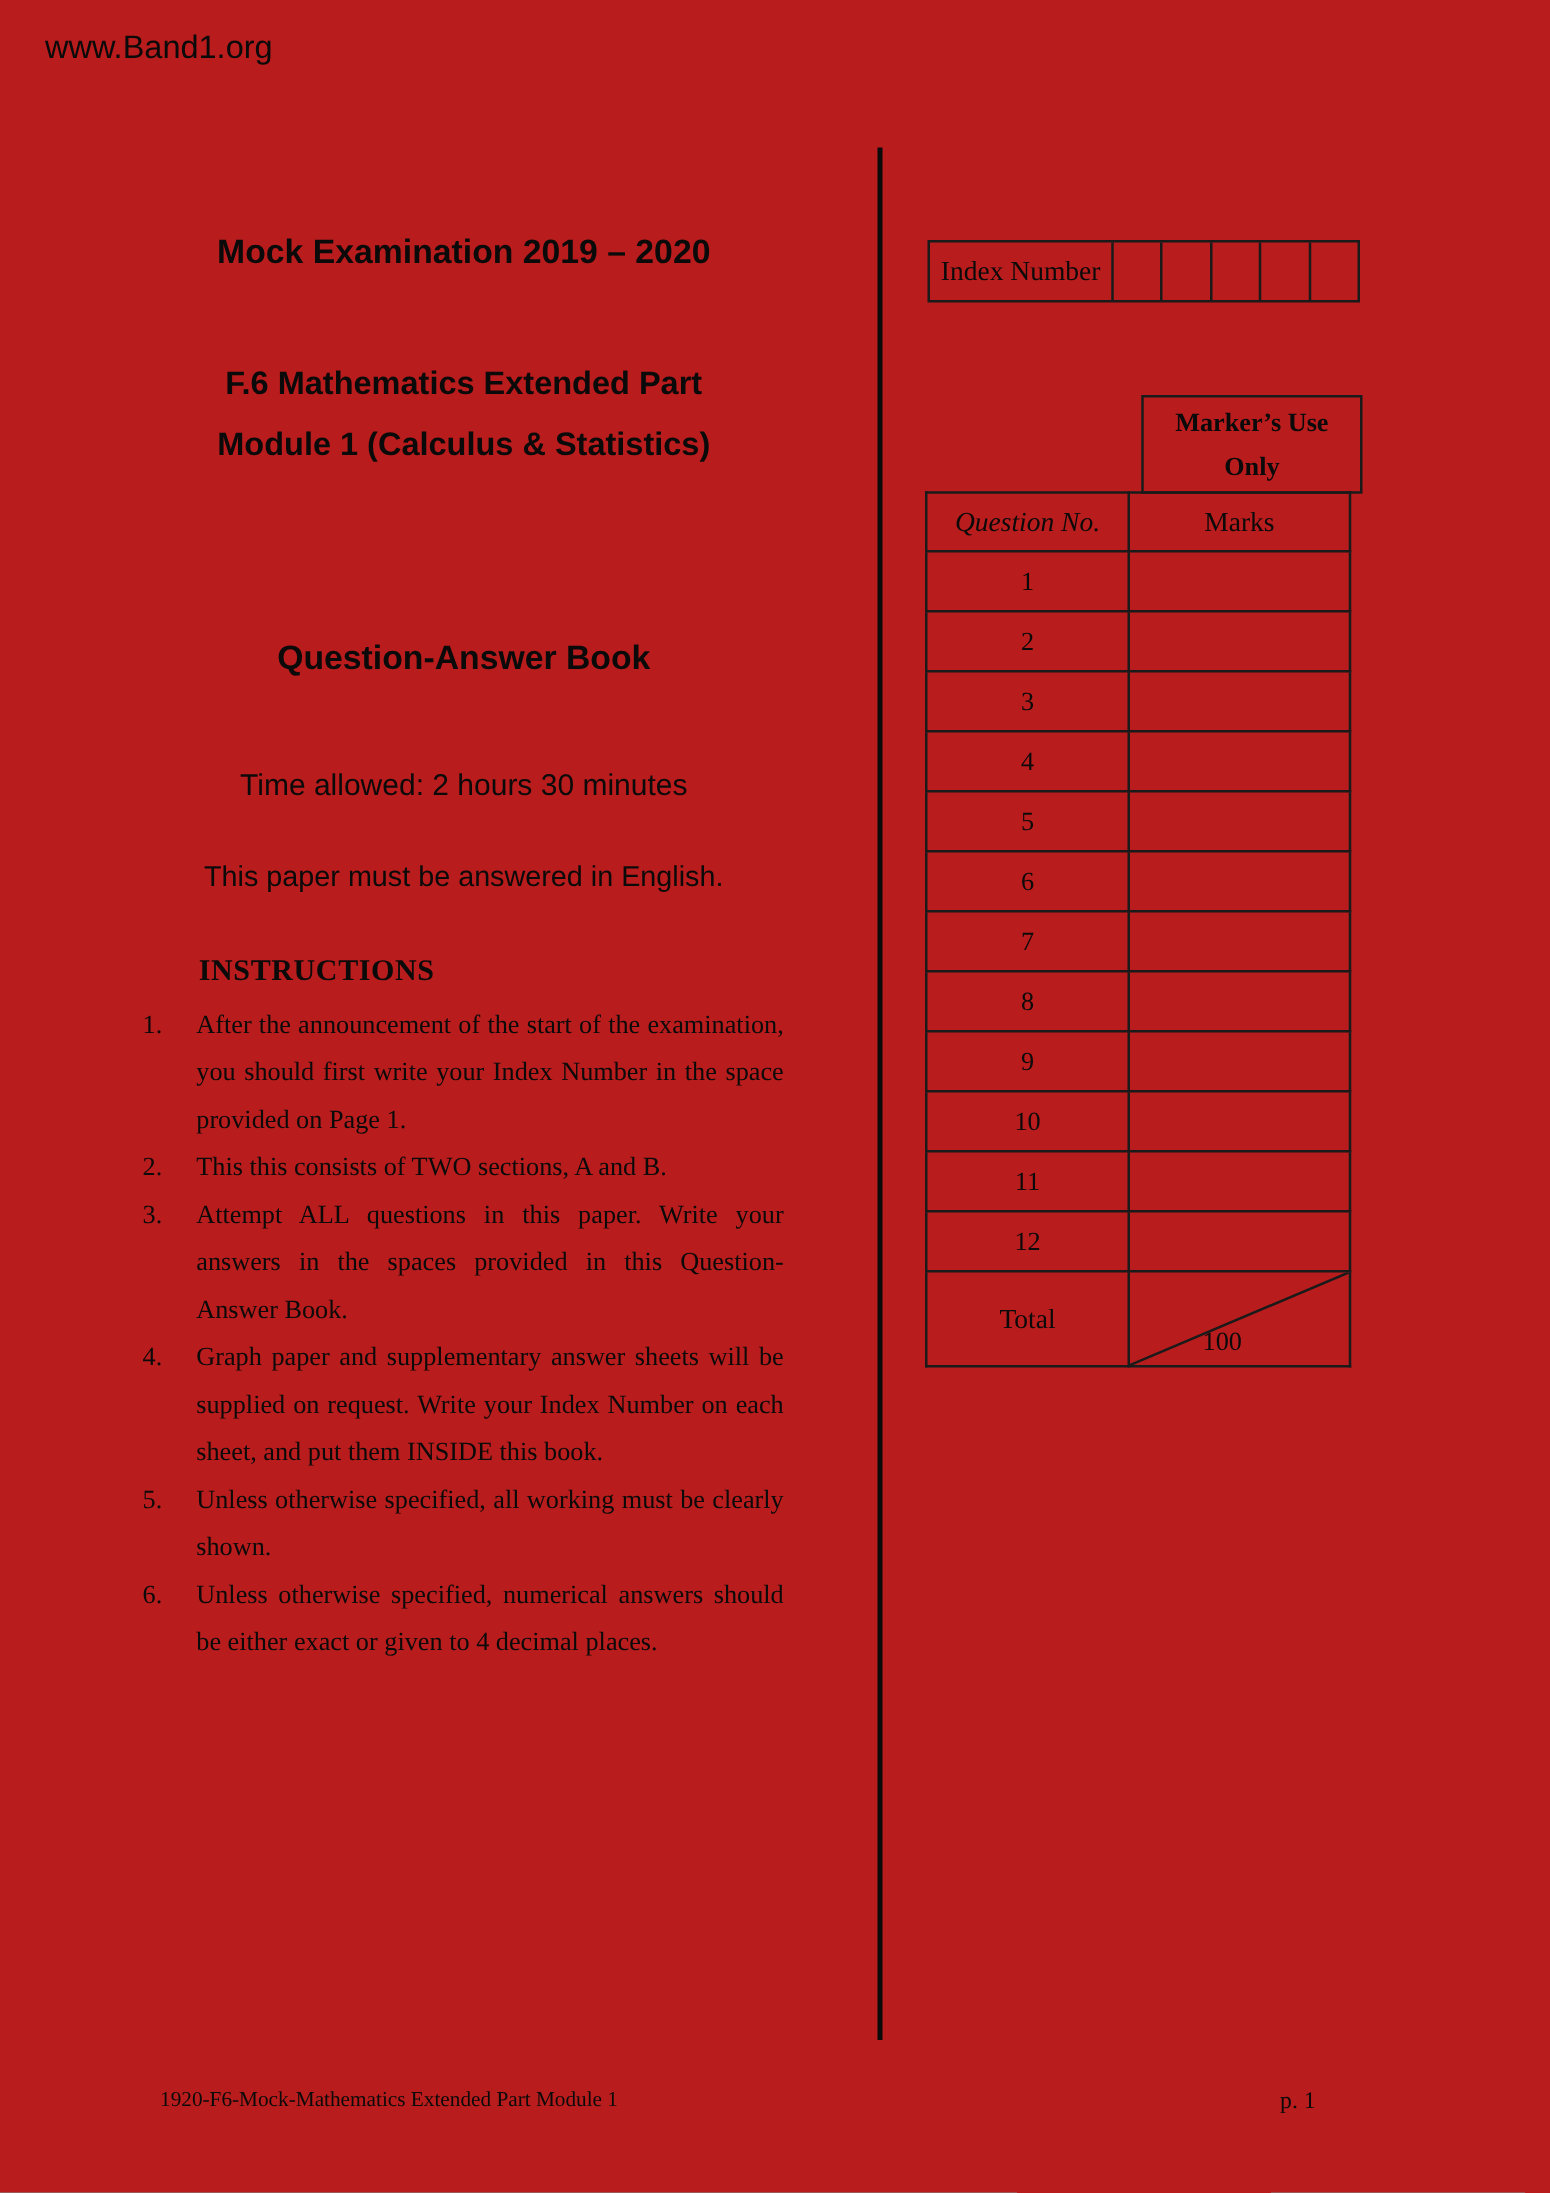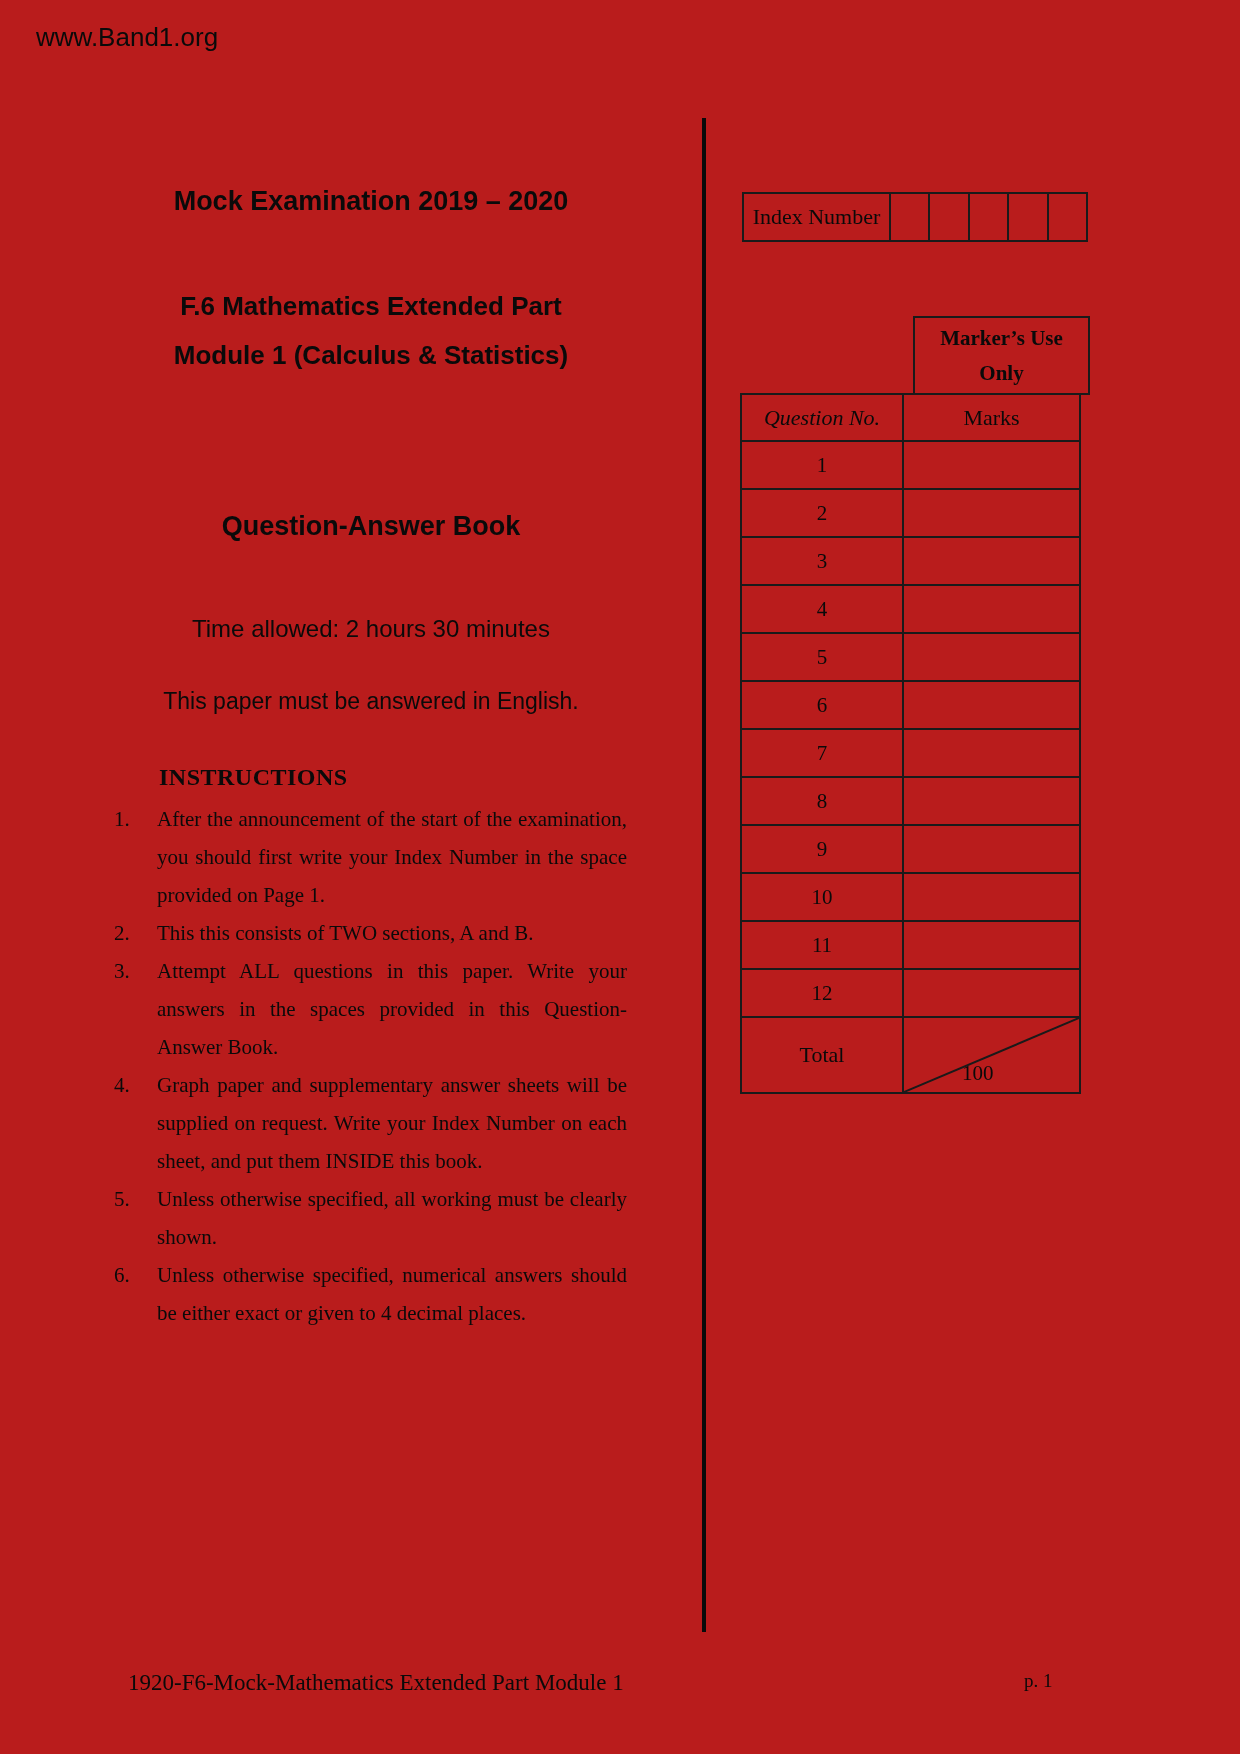--- a/index.html
+++ b/index.html
@@ -71,21 +71,21 @@
   }
   td.qcol { width:162px;font-style:italic; }
   td.mcol { width:177px; }
   tr.hrow td  { height:47px; }
   tr.qrow td  { height:48px; font-size:21px; }
   tr.trow td  { height:76px; }
   .total-cell { position:relative; }
   .total-cell svg { position:absolute; left:0; top:0; width:100%; height:100%; display:block; }
   .total-100 { position:absolute; left:58px; bottom:8px; font-size:21px; line-height:21px; }
 
-  .footer-left  { left:128px; top:1670px; font-size:23px; color:#0a0a0a; }
+  .footer-left  { left:128px; top:1670px; font-size:17px; color:#0a0a0a; }
   .footer-right { left:1024px; top:1670px; font-size:19px; color:#0a0a0a; }
 </style>
 </head>
 <body>
 
 <div class="page">
 
   <div class="abs watermark">www.Band1.org</div>
 
   <div class="abs divider"></div>

